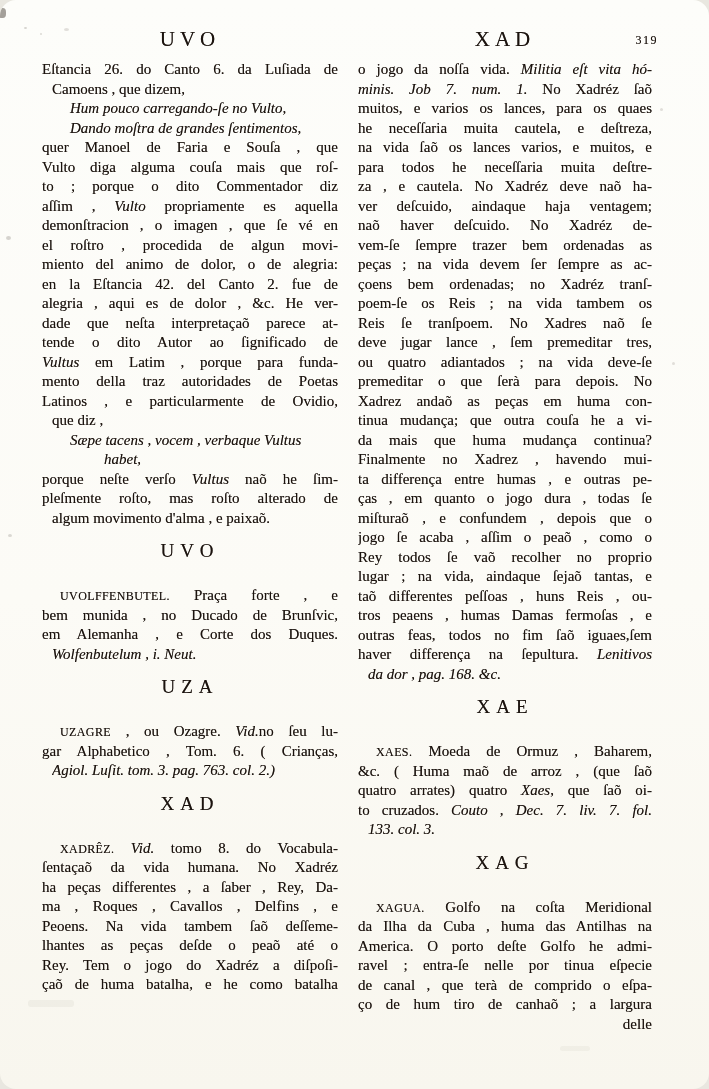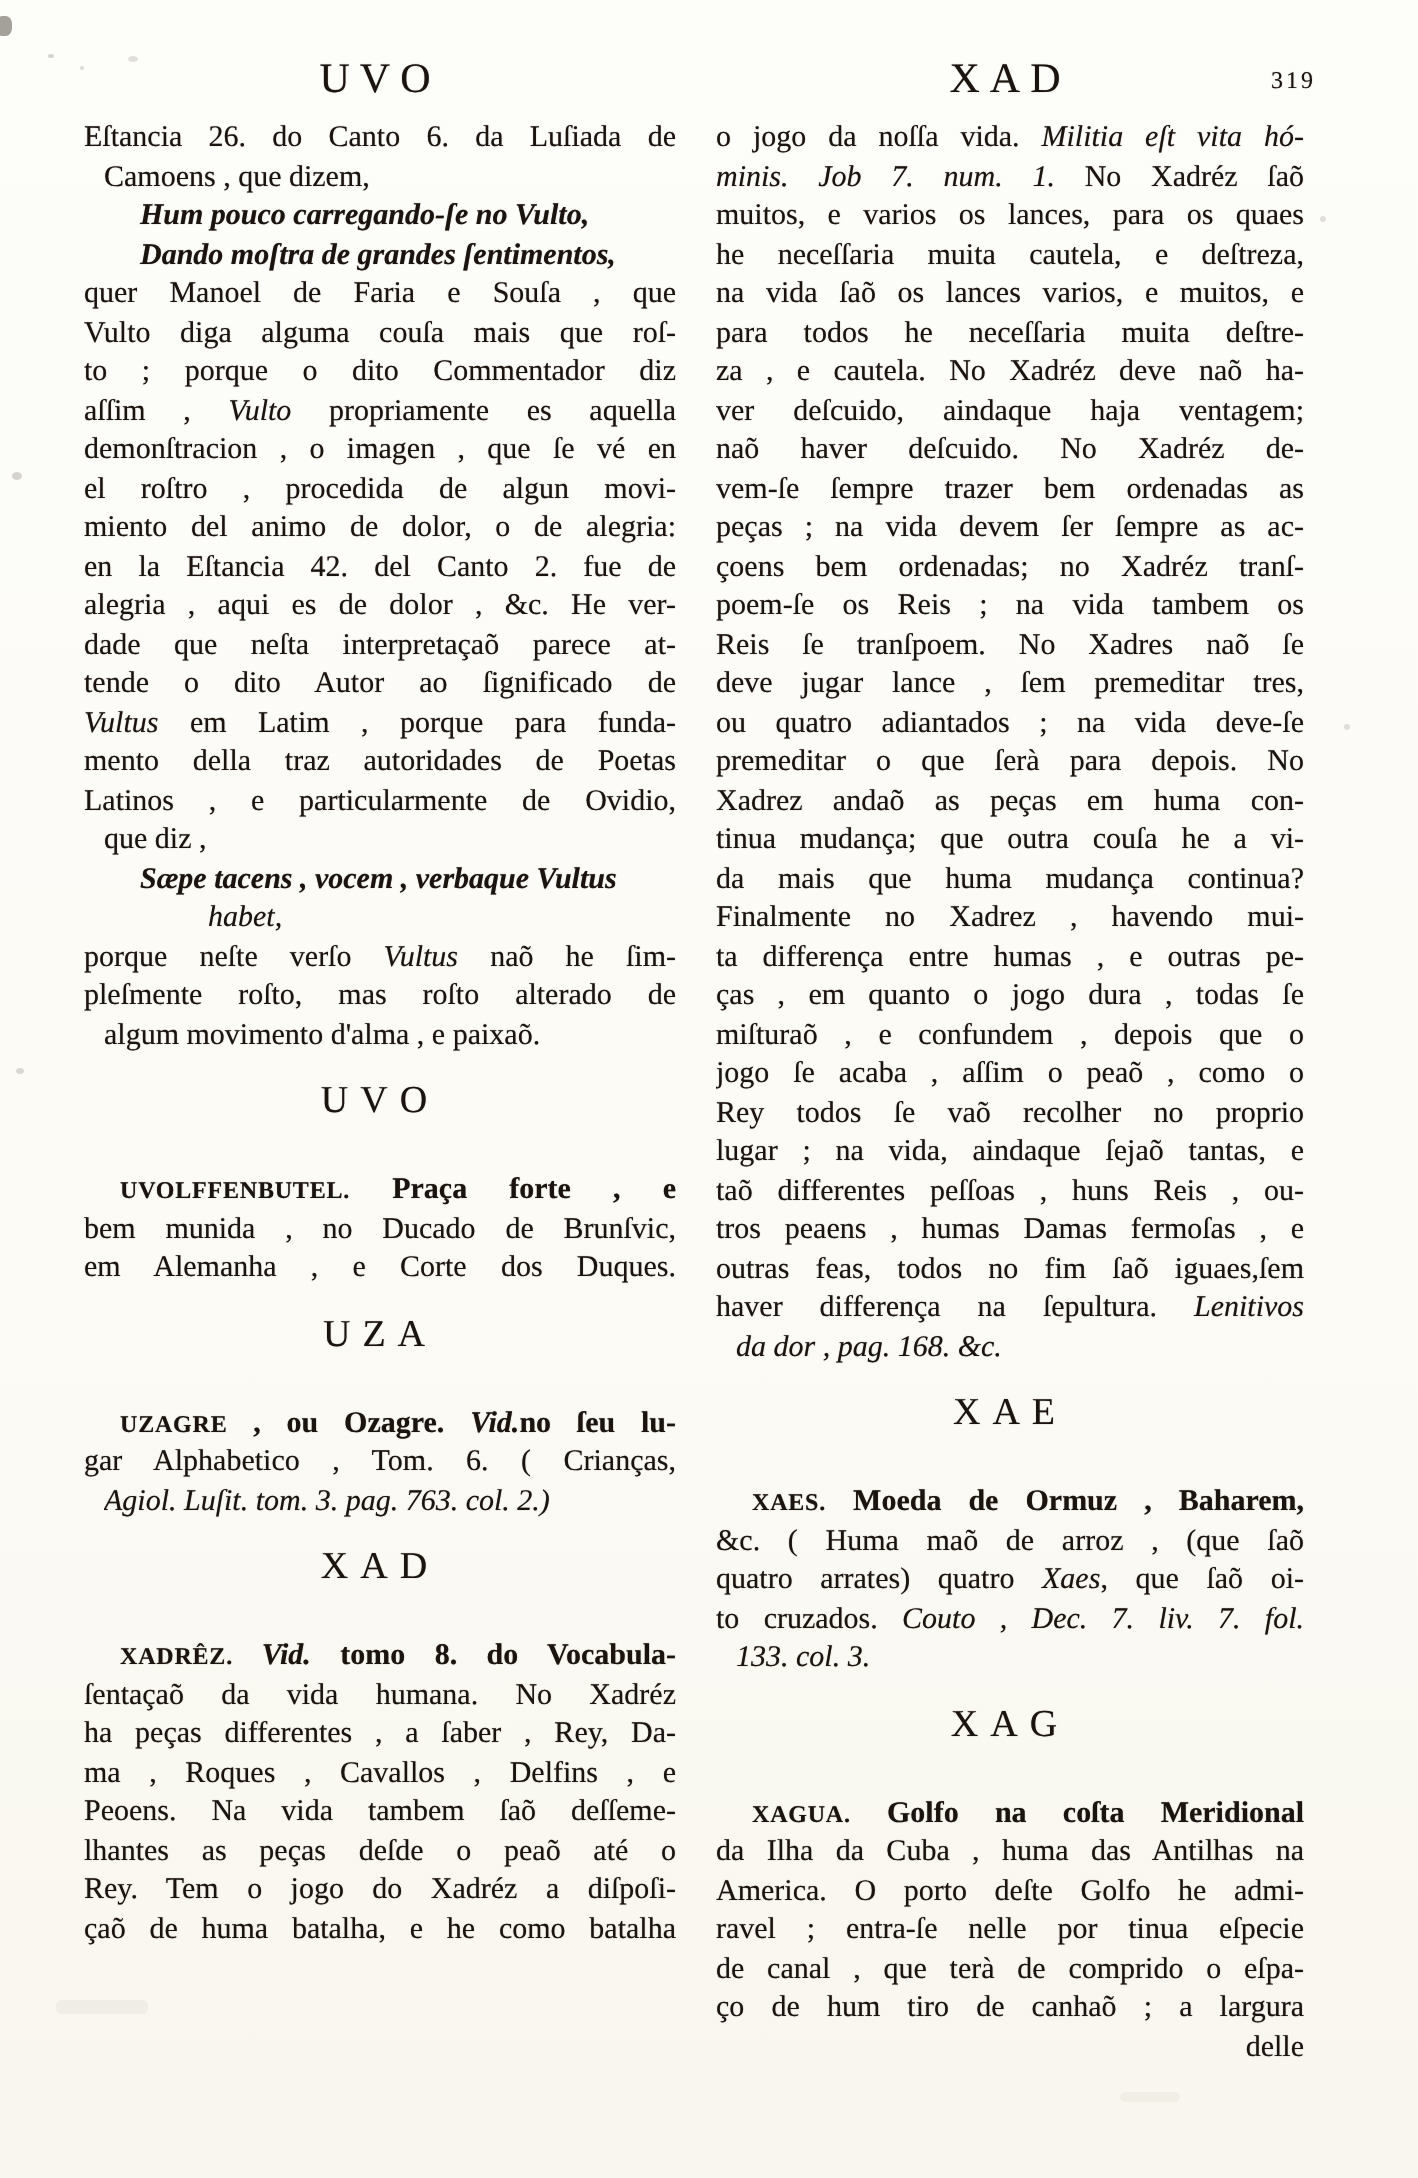--- a/index.html
+++ b/index.html
@@ -2,37 +2,38 @@
 <html><head>
 <meta charset="utf-8">
 <style>
   html,body{margin:0;padding:0;background:#e9e7e0;}
   .page{
     position:relative;width:709px;height:1089px;margin:0 auto;
     background:linear-gradient(180deg,#fdfdfa 0%,#fcfbf6 55%,#f8f6ee 100%);
     font-family:"Liberation Serif","DejaVu Serif",serif;
     color:#1b130e;overflow:hidden;
     text-shadow:0 0 .5px rgba(27,19,14,.55);
+    border-radius:16px;
   }
   .rh{position:absolute;top:27px;font-size:21px;letter-spacing:5px;text-align:center;}
   .rh-left{left:42px;width:296px;}
   .rh-right{left:358px;width:294px;}
   .pagenum{position:absolute;top:33px;left:600px;width:58px;font-size:12px;letter-spacing:1.5px;text-align:right;}
   .col{position:absolute;top:60px;font-size:15px;line-height:19.5px;}
   .col-left{left:42px;width:296px;}
   .col-right{left:358px;width:294px;}
   .para{margin:0;}
   .line{
     height:19.5px;overflow:hidden;
     text-align:justify;text-align-last:justify;
     white-space:normal;
   }
   .line.al{text-align:left;text-align-last:left;margin-left:10px;}
   .line.ar{text-align:right;text-align-last:right;}
-  .ind1{padding-left:18px;font-weight:bold;}
+  .ind1{padding-left:18px;}
   .ind2{padding-left:52px;}
   .it{font-style:italic;}
   .sc{font-size:12px;letter-spacing:.4px;}
   .sec-heading{
     text-align:center;text-align-last:center;
     font-size:19px;letter-spacing:6px;line-height:22px;
     margin:12px 0 24px 0;
   }
   .speck{position:absolute;background:rgba(50,40,32,.55);border-radius:50%;}
 </style>
@@ -69,20 +70,21 @@
         <div class="line al ind2"><span class="it">habet,</span></div>
         <div class="line"><span>porque neſte verſo </span><span class="it">Vultus</span><span> naõ he ſim-</span></div>
         <div class="line"><span>pleſmente roſto, mas roſto alterado de</span></div>
         <div class="line al"><span>algum movimento d'alma , e paixaõ.</span></div>
       </div>
       <div class="sec-heading">UVO</div>
       <div class="para">
         <div class="line ind1"><span class="sc">UVOLFFENBUTEL.</span><span> Praça forte , e</span></div>
         <div class="line"><span>bem munida , no Ducado de Brunſvic,</span></div>
         <div class="line"><span>em Alemanha , e Corte dos Duques.</span></div>
+        <div class="line al"><span class="it">Wolfenbutelum , i. Neut.</span></div>
       </div>
       <div class="sec-heading">UZA</div>
       <div class="para">
         <div class="line ind1"><span class="sc">UZAGRE</span><span> , ou Ozagre. </span><span class="it">Vid.</span><span>no ſeu lu-</span></div>
         <div class="line"><span>gar Alphabetico , Tom. 6. ( Crianças,</span></div>
         <div class="line al"><span class="it">Agiol. Luſit. tom. 3. pag. 763. col. 2.)</span></div>
       </div>
       <div class="sec-heading">XAD</div>
       <div class="para">
         <div class="line ind1"><span class="sc">XADRÊZ. </span><span class="it">Vid.</span><span> tomo 8. do Vocabula-</span></div>

